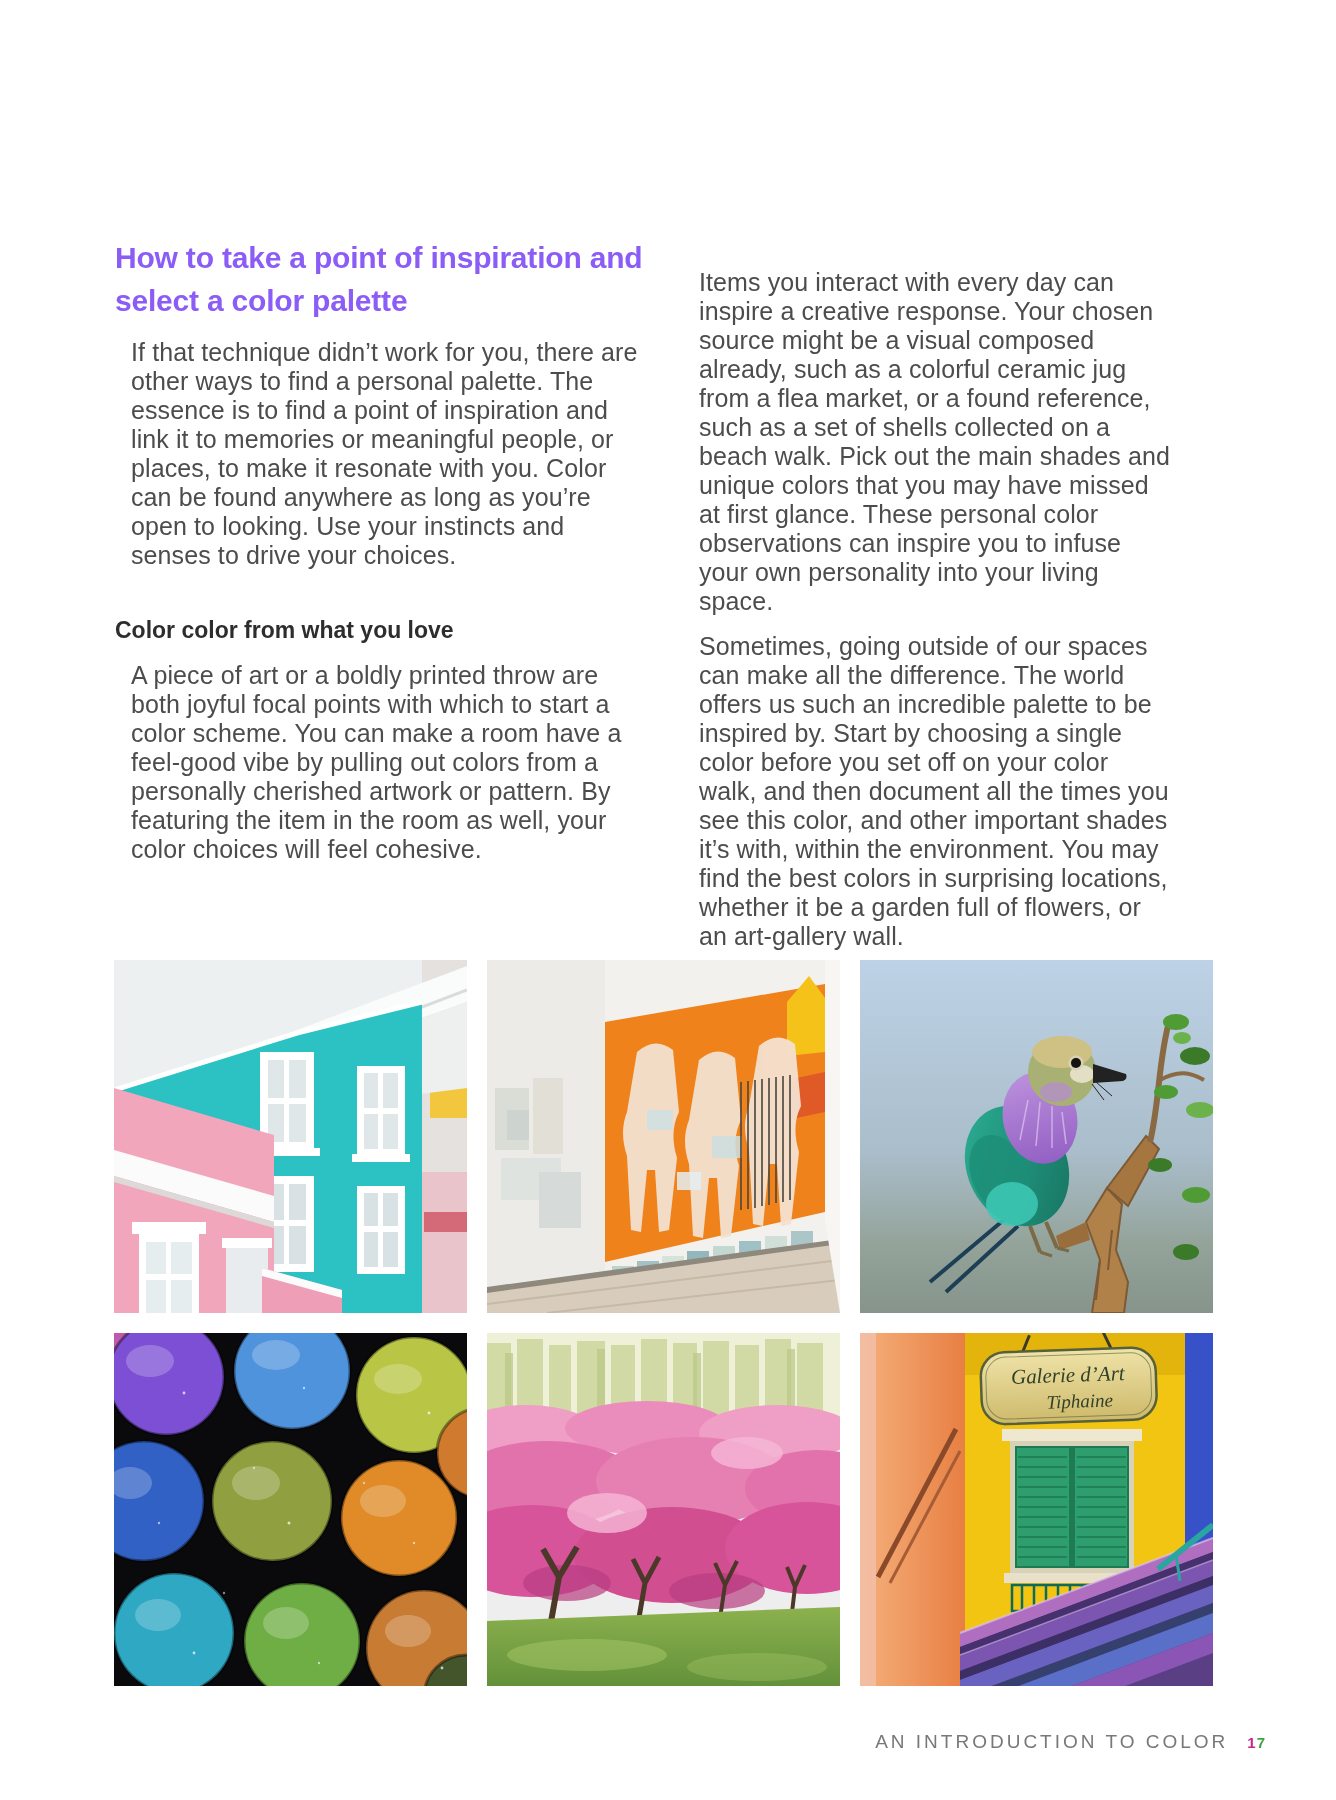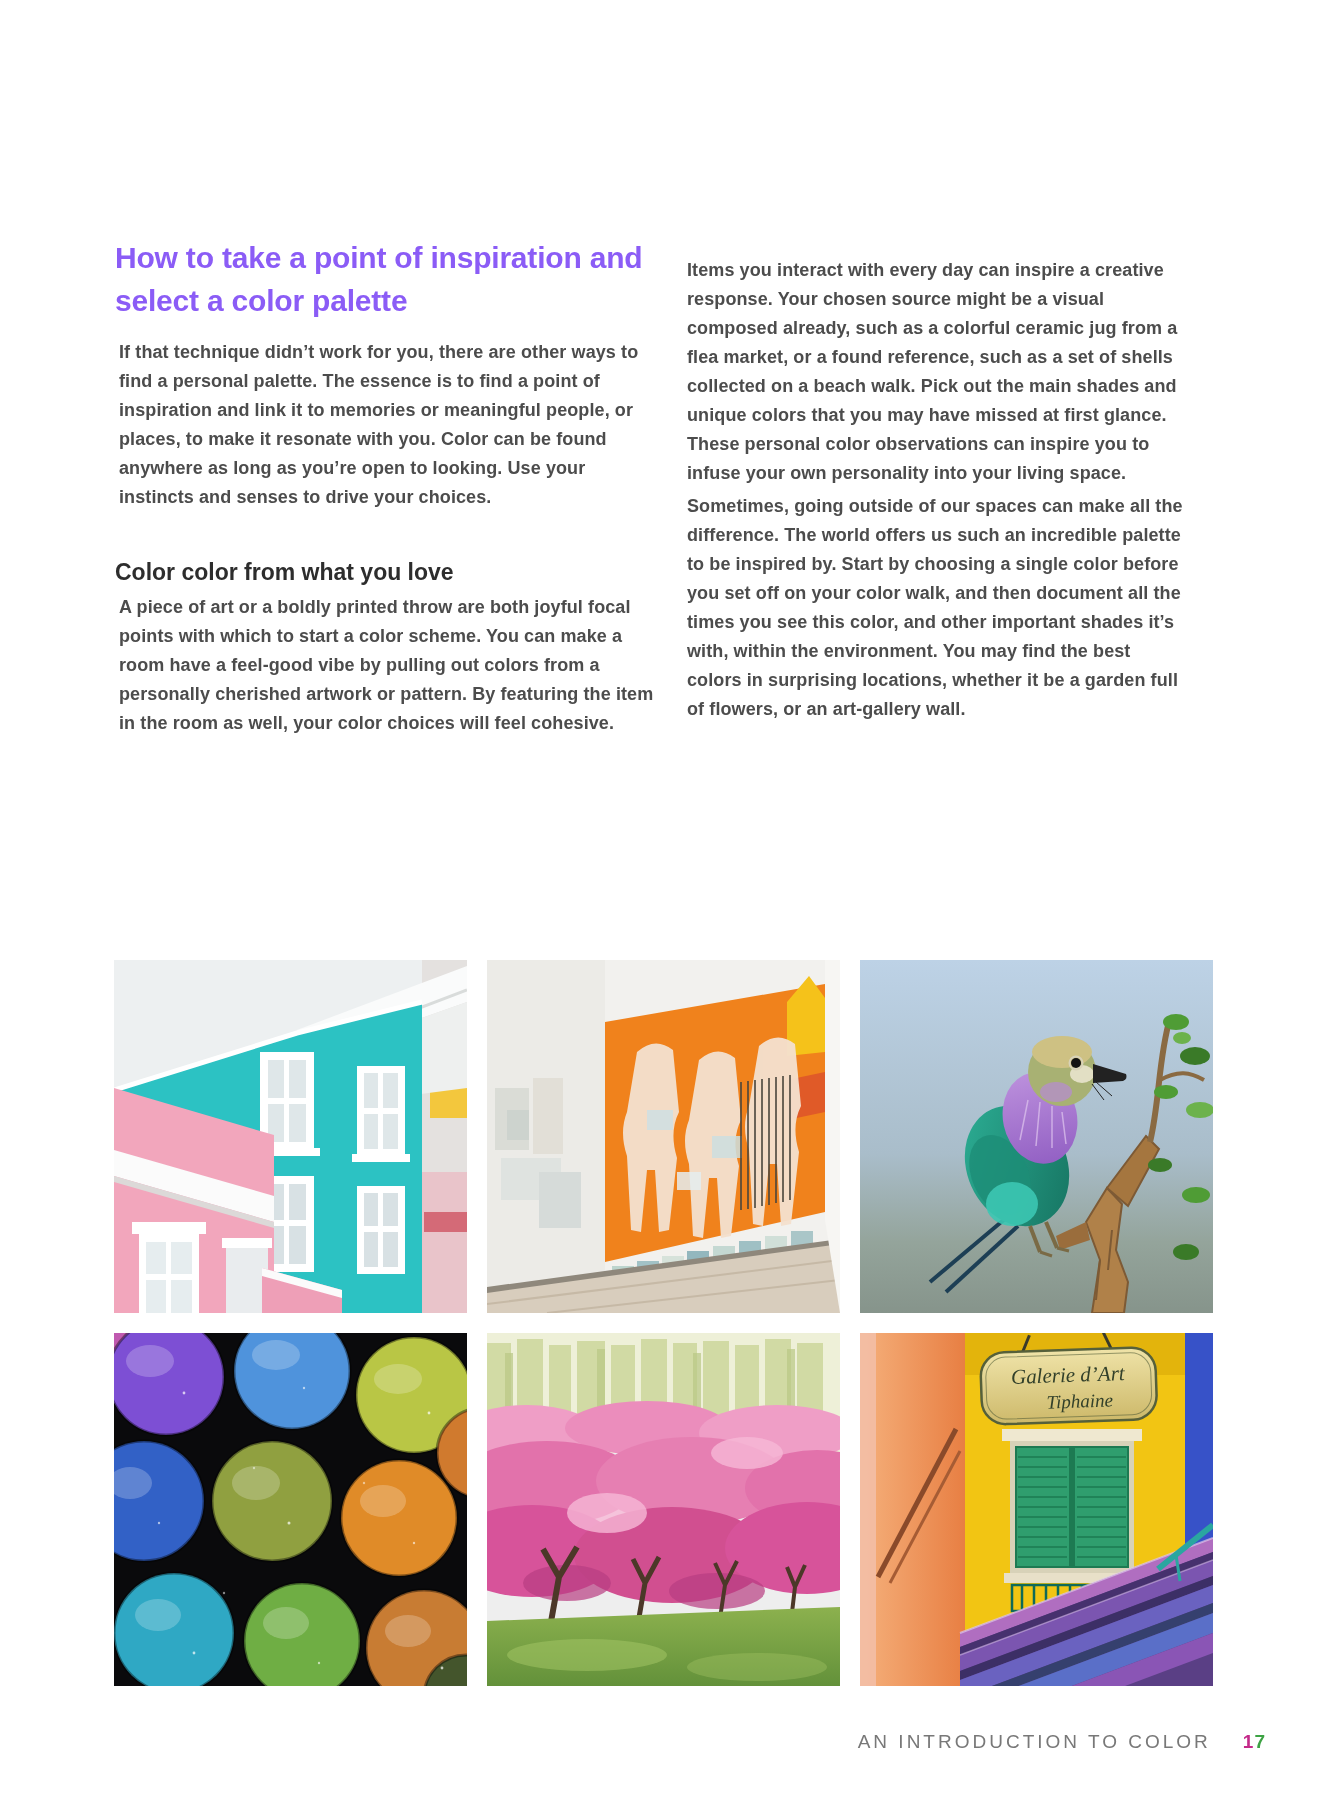--- a/index.html
+++ b/index.html
@@ -8,38 +8,38 @@
     font-family:"Liberation Sans", sans-serif;
   }
   .col{position:absolute;}
   .col-left{left:115px;top:236px;width:548px;}
   .col-right{left:683px;top:252px;width:505px;}
   h1.title{
     font-size:30px;line-height:43px;color:#8b5cf6;margin:0 0 16px 0;
     font-weight:700;letter-spacing:-0.2px;
   }
   .body-text{
-    font-size:18px;line-height:29px;color:#4c4c4c;margin:4px;letter-spacing:0.1px;font-weight:bold;
+    font-size:25px;line-height:29px;color:#4c4c4c;margin:16px;letter-spacing:0.1px;
   }
   .subhead{
     font-size:23px;line-height:29px;color:#2d2d2d;font-weight:700;margin:46px 0 6px 0;
   }
   .col-right .subhead{margin-top:66px;}
   .grid{
     position:absolute;left:114px;top:960px;
     display:grid;grid-template-columns:repeat(3,353px);grid-auto-rows:353px;gap:20px;
   }
   figure.photo{margin:0;width:353px;height:353px;overflow:hidden;background:#eee;}
   figure.photo svg{display:block;width:100%;height:100%;}
   .footer{
     position:absolute;top:1731px;left:0;right:70px;
-    display:flex;justify-content:flex-end;align-items:baseline;gap:32px;
+    display:flex;justify-content:flex-end;align-items:baseline;gap:19px;
   }
   .footer-label{font-size:19px;letter-spacing:3px;color:#787878;}
-  .page-num{font-size:19px;font-weight:700;letter-spacing:1px;}
+  .page-num{font-size:15px;font-weight:700;letter-spacing:1px;}
   .d1{color:#c42a8a;}
   .d2{color:#3da344;}
   .sign-text{font-family:"Liberation Serif", serif;font-style:italic;fill:#32402a;}
 </style>
 </head>
 <body>
 
 <div class="page">
 
   <section class="col col-left">

